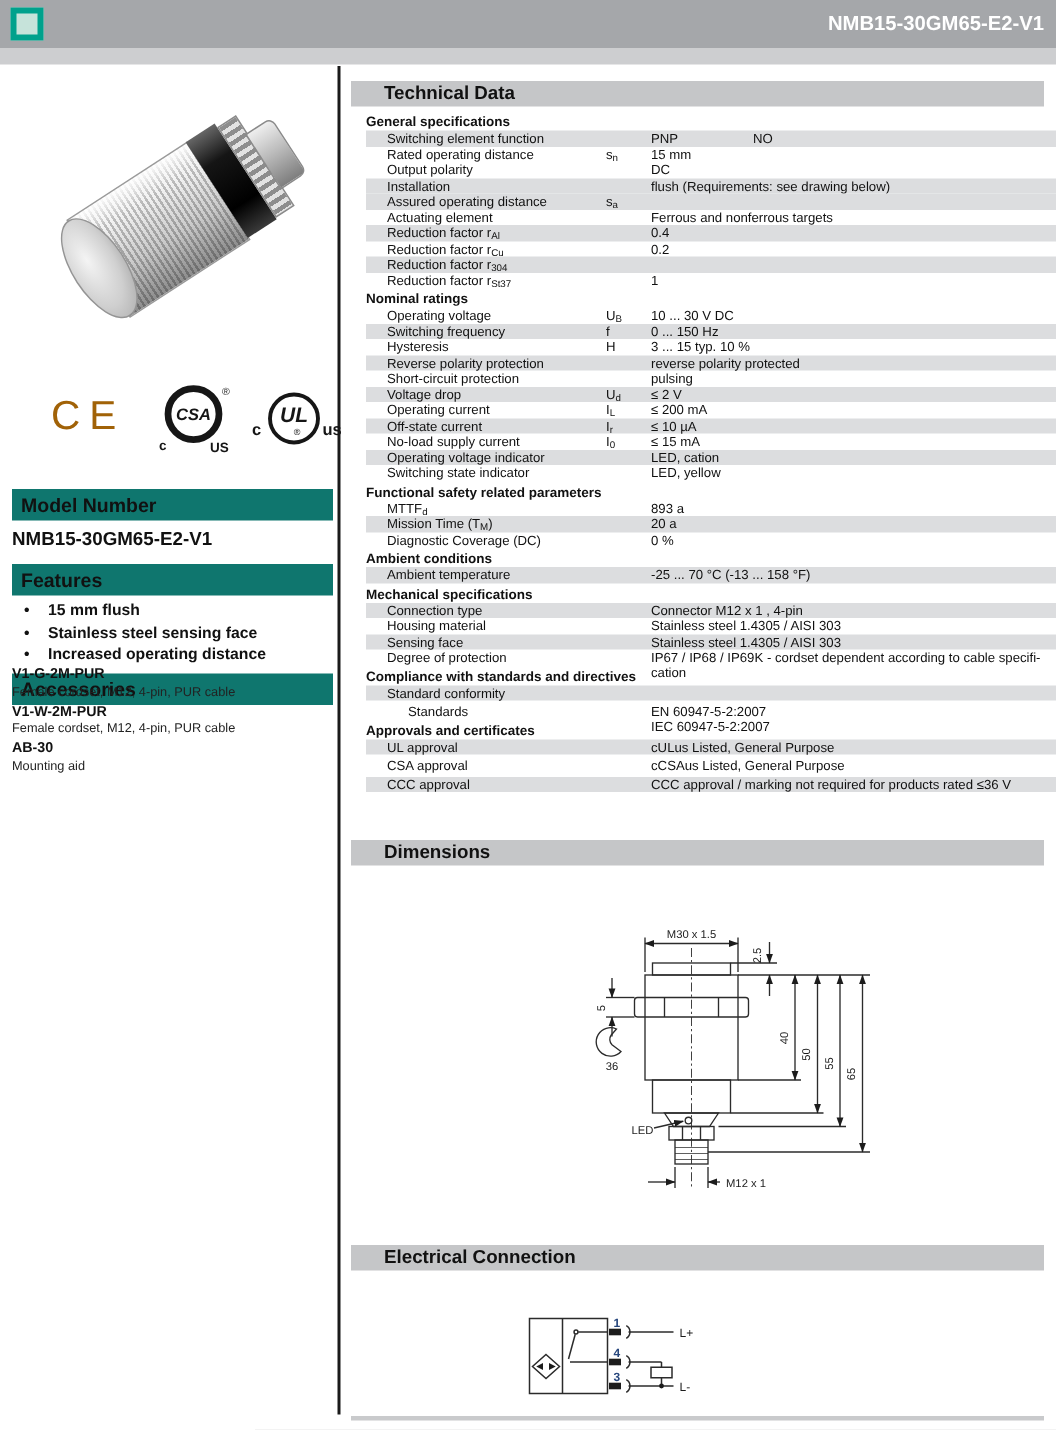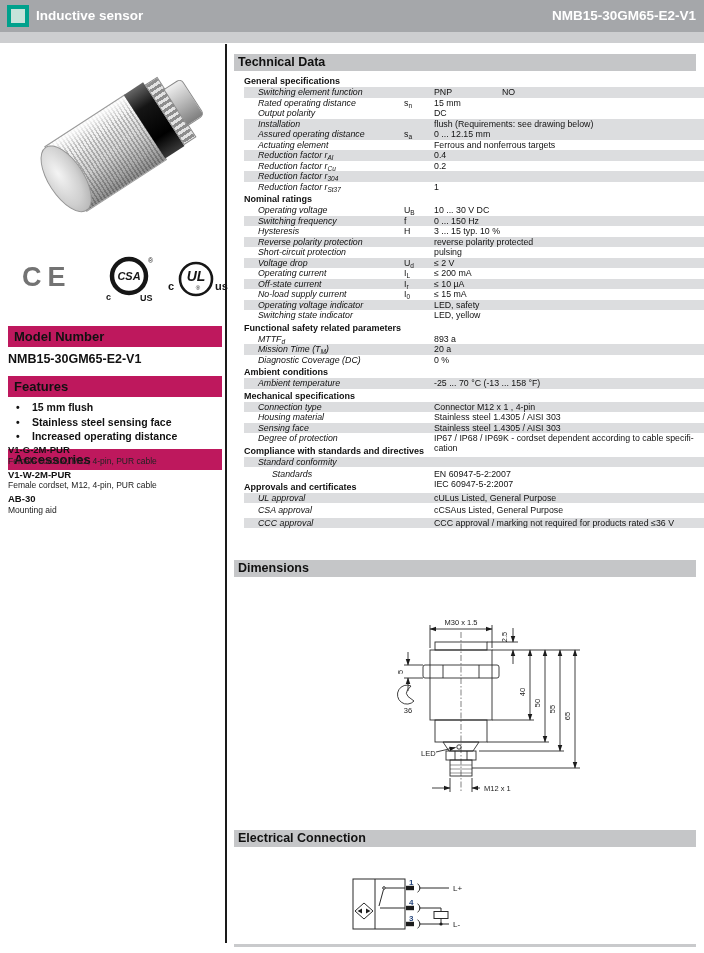--- a/index.html
+++ b/index.html
@@ -8,21 +8,21 @@
   
   .hdr{position:absolute;left:0;top:0;width:704px;height:32px;background:#a5a7aa;}
   .logo{position:absolute;left:7px;top:5px;width:22px;height:22px;box-sizing:border-box;
         border:4px solid #00a18c;background:#c6e3da;}
   .hdr-title{position:absolute;left:36px;top:0;line-height:31px;font-size:13.5px;font-weight:bold;color:#fff;}
   .hdr-model{position:absolute;right:8px;top:0;line-height:31px;font-size:13.5px;font-weight:bold;color:#fff;}
   .substrip{position:absolute;left:0;top:32px;width:704px;height:11px;background:#cdced0;}
   .vdivider{position:absolute;left:225px;top:44px;width:1.5px;height:899px;background:#1a1a1a;}
 
   
-  .sidebar-bar{position:absolute;left:8px;width:214px;height:21px;background:#be185d;
+  .sidebar-bar{position:absolute;left:8px;width:214px;height:21px;background:#0f766e;
                font-size:13px;font-weight:bold;padding:0;line-height:21px;}
   .sidebar-bar span{padding-left:6px;}
   .model-value{position:absolute;left:8px;top:352px;font-size:12.5px;font-weight:bold;}
   .features-list{position:absolute;left:8px;top:400px;width:210px;margin:0;padding:0;list-style:none;}
   .features-list li{position:relative;padding-left:24px;font-size:10.5px;font-weight:bold;line-height:14.5px;}
   .features-list li .blt{position:absolute;left:8px;top:0;}
   .acc-list{position:absolute;left:8px;top:444px;width:212px;}
   .acc-item{margin-bottom:2px;}
   .acc-name{font-size:9.5px;font-weight:bold;line-height:11.5px;}
   .acc-desc{font-size:8.5px;line-height:11px;color:#222;}
@@ -39,50 +39,49 @@
     background:radial-gradient(ellipse at 38% 38%,#f4f4f4,#cfcfcf 55%,#9d9d9d);border:1px solid #949494;}
   .s-band{position:absolute;left:111px;top:0;width:23px;height:76px;
     background:linear-gradient(180deg,#666,#151515 28%,#000 72%,#3a3a3a);}
   .s-nut{position:absolute;left:134px;top:3px;width:13px;height:70px;
     background:repeating-linear-gradient(180deg,#8d8d8d 0 3px,#e2e2e2 3px 6px);border:1px solid #8a8a8a;}
   .s-conn{position:absolute;left:147px;top:17px;width:19px;height:42px;border-radius:0 5px 5px 0;
     background:linear-gradient(180deg,#eee,#bdbdbd 45%,#7e7e7e);border:1px solid #8a8a8a;}
 
   
   .certs{position:absolute;left:14px;top:250px;width:208px;height:58px;}
-  .ce{position:absolute;left:8px;top:12px;font-size:27px;letter-spacing:6px;color:#737373;font-weight:bold;}
+  .ce{position:absolute;left:20px;top:12px;font-size:27px;letter-spacing:6px;color:#a16207;}
   .csa-svg{position:absolute;left:88px;top:0px;}
   .ul-svg{position:absolute;left:152px;top:4px;}
 
   
   .band{position:absolute;left:234px;width:462px;height:17px;background:#c5c6c8;
         font-size:12.5px;font-weight:bold;line-height:17px;}
-  .band span{padding-left:4px;}
+  .band span{padding-left:22px;}
   .tech-table{position:absolute;left:244px;top:74px;width:462px;}
   .tsec{font-size:9px;font-weight:bold;line-height:11px;margin-top:2px;}
   .trow{position:relative;min-height:10.5px;font-size:8.8px;line-height:10.4px;}
   .trow.shade{background:#dcdddf;}
   .trow.spaced{margin-bottom:2px;}
-  .tlabel{display:inline-block;padding-left:14px;font-style:italic;}
+  .tlabel{display:inline-block;padding-left:14px;}
   .tlabel.ind2{padding-left:28px;}
   .tsym{position:absolute;left:160px;top:0;}
   .tval{position:absolute;left:190px;top:0;width:268px;}
   .tval2{position:absolute;left:258px;top:0;}
   sub{font-size:6.5px;vertical-align:-1.5px;line-height:0;}
   .sliver{position:absolute;left:234px;top:944px;width:462px;height:2.5px;background:#c9cacc;}
   svg text{font-family:"Liberation Sans",sans-serif;}
 </style>
 </head>
 <body>
 
 <div class="page">
 
   <div class="hdr">
     <div class="logo"></div>
-    <span class="hdr-title">Inductive sensor</span>
     <span class="hdr-model">NMB15-30GM65-E2-V1</span>
   </div>
   <div class="substrip"></div>
   <div class="vdivider"></div>
 
   <div class="photo">
     <div class="sensor">
       <div class="s-barrel"></div>
       <div class="s-band"></div>
       <div class="s-nut"></div>
@@ -147,23 +146,21 @@
         </span><span class="tval2">NO</span></div>
       <div class="trow"><span class="tlabel">Rated operating distance</span><span class="tsym">s<sub>n</sub></span><span class="tval">
           <div class="tvline">15 mm</div>
         </span></div>
       <div class="trow"><span class="tlabel">Output polarity</span><span class="tval">
           <div class="tvline">DC</div>
         </span></div>
       <div class="trow shade"><span class="tlabel">Installation</span><span class="tval">
           <div class="tvline">flush (Requirements: see drawing below)</div>
         </span></div>
-      <div class="trow shade"><span class="tlabel">Assured operating distance</span><span class="tsym">s<sub>a</sub></span><span class="tval">
-          <div class="tvline">0 ... 12.15 mm</div>
-        </span></div>
+      <div class="trow shade"><span class="tlabel">Assured operating distance</span><span class="tsym">s<sub>a</sub></span></div>
       <div class="trow"><span class="tlabel">Actuating element</span><span class="tval">
           <div class="tvline">Ferrous and nonferrous targets</div>
         </span></div>
       <div class="trow shade"><span class="tlabel">Reduction factor r<sub>Al</sub></span><span class="tval">
           <div class="tvline">0.4</div>
         </span></div>
       <div class="trow"><span class="tlabel">Reduction factor r<sub>Cu</sub></span><span class="tval">
           <div class="tvline">0.2</div>
         </span></div>
       <div class="trow shade"><span class="tlabel">Reduction factor r<sub>304</sub></span></div>
@@ -192,21 +189,21 @@
       <div class="trow"><span class="tlabel">Operating current</span><span class="tsym">I<sub>L</sub></span><span class="tval">
           <div class="tvline">≤ 200 mA</div>
         </span></div>
       <div class="trow shade"><span class="tlabel">Off-state current</span><span class="tsym">I<sub>r</sub></span><span class="tval">
           <div class="tvline">≤ 10 µA</div>
         </span></div>
       <div class="trow"><span class="tlabel">No-load supply current</span><span class="tsym">I<sub>0</sub></span><span class="tval">
           <div class="tvline">≤ 15 mA</div>
         </span></div>
       <div class="trow shade"><span class="tlabel">Operating voltage indicator</span><span class="tval">
-          <div class="tvline">LED, safety</div>
+          <div class="tvline">LED, cation</div>
         </span></div>
       <div class="trow"><span class="tlabel">Switching state indicator</span><span class="tval">
           <div class="tvline">LED, yellow</div>
         </span></div>
       <div class="tsec">Functional safety related parameters</div>
       <div class="trow"><span class="tlabel">MTTF<sub>d</sub></span><span class="tval">
           <div class="tvline">893 a</div>
         </span></div>
       <div class="trow shade"><span class="tlabel">Mission Time (T<sub>M</sub>)</span><span class="tval">
           <div class="tvline">20 a</div>

